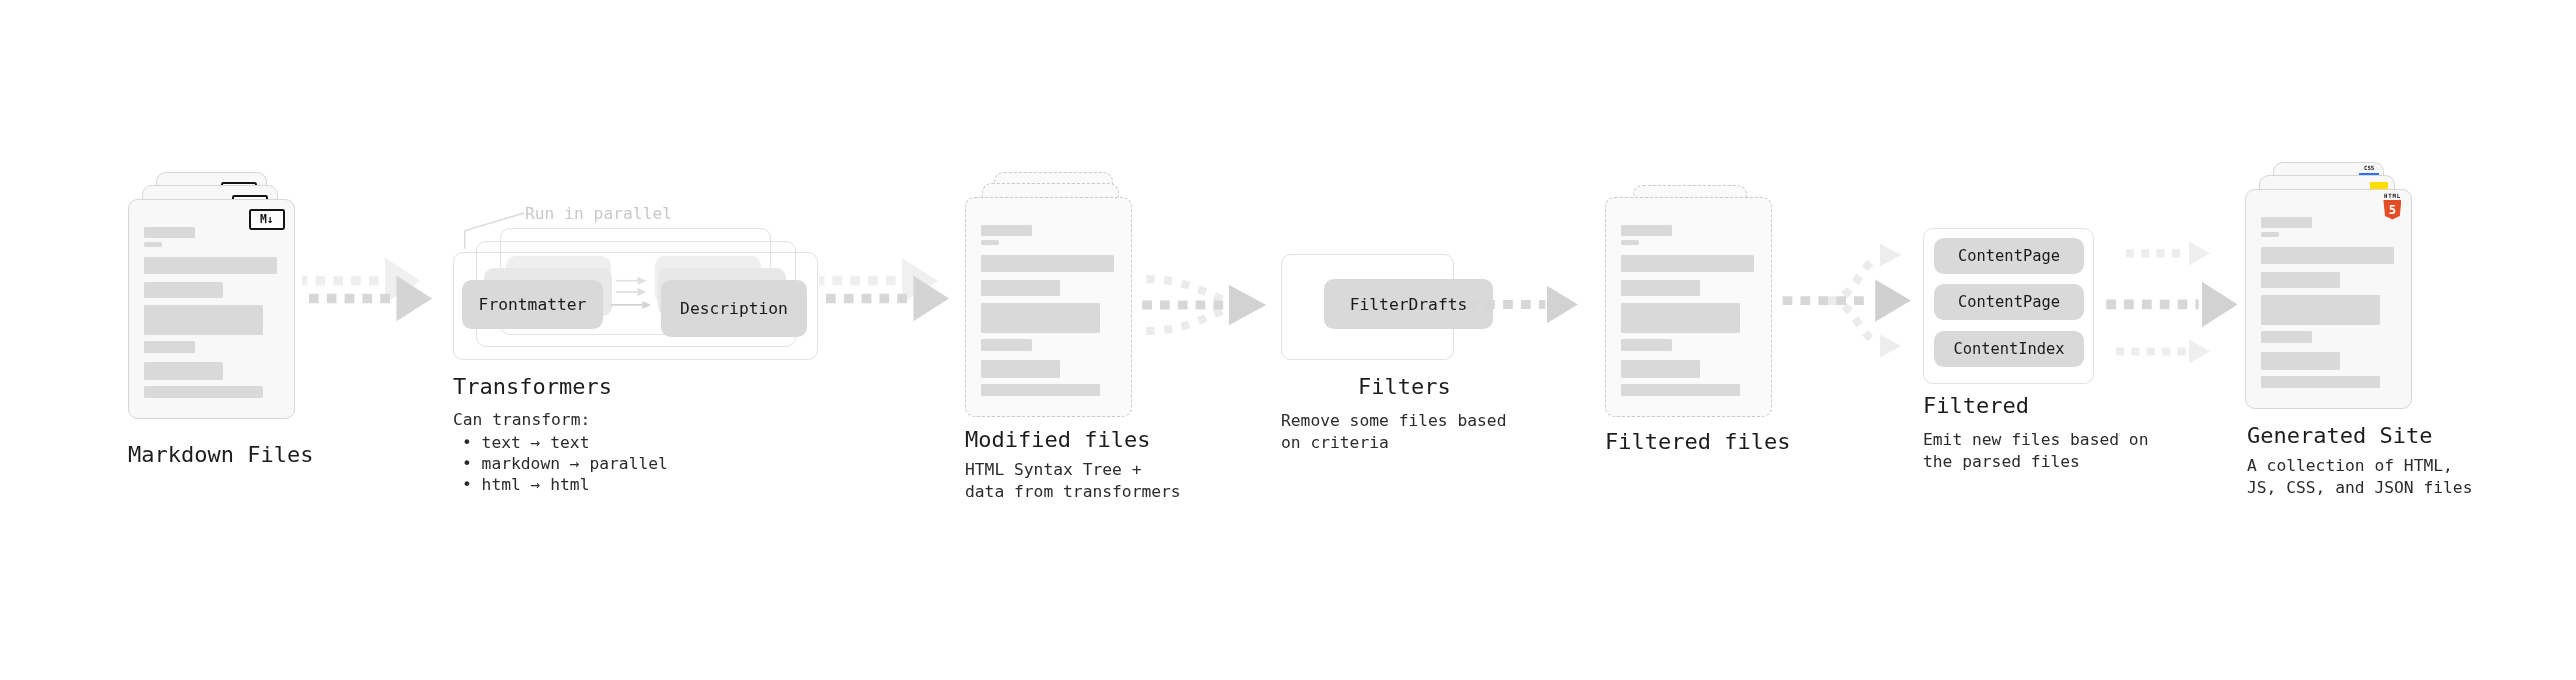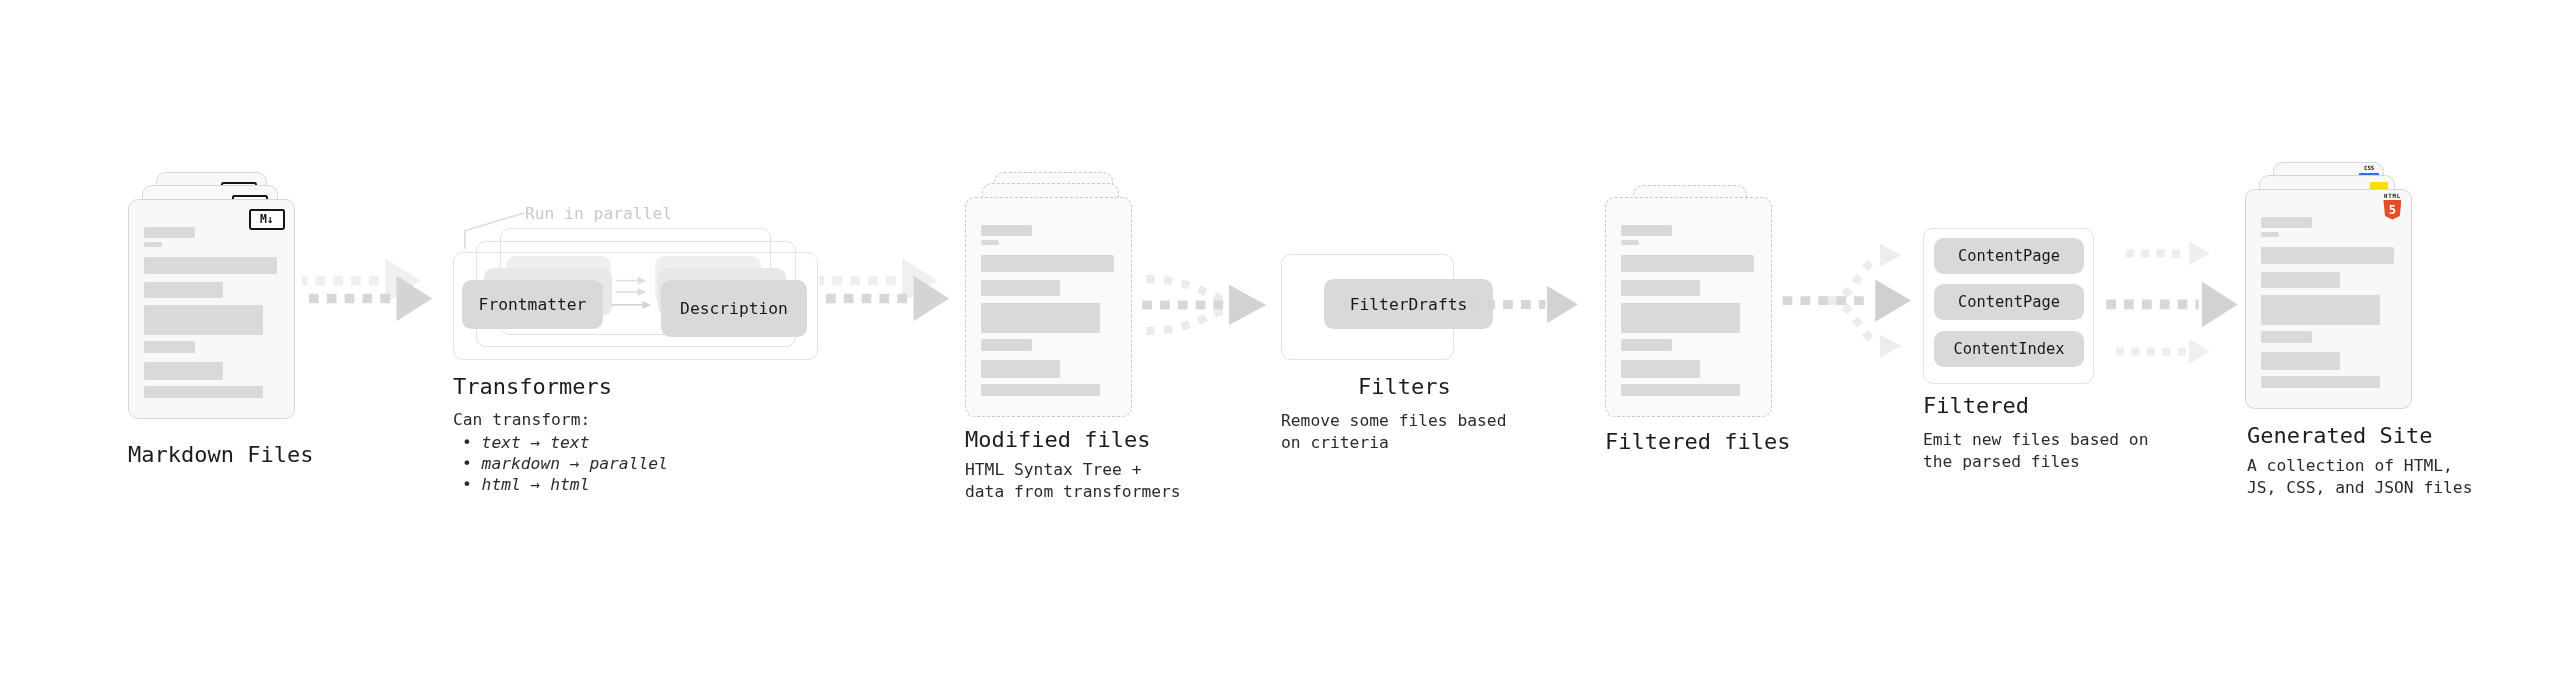--- a/index.html
+++ b/index.html
@@ -40,21 +40,21 @@
     position:absolute;background:#d9d9d9;border-radius:9.8px;box-sizing:border-box;
     display:flex;align-items:center;justify-content:center;
     font-size:16.3px;color:#1a1a1a;white-space:nowrap;
   }
   .ghost2{background:#e8e8e8;}
   .ghost3{background:#efefef;}
   
   .stage-label{position:absolute;font-size:22px;color:#1c1c1c;white-space:nowrap;}
   .stage-desc{position:absolute;font-size:16.3px;line-height:22px;color:#2b2b2b;white-space:pre-line;}
   .note{position:absolute;font-size:16.3px;color:#c9c9c9;white-space:nowrap;}
-  .bullets{position:absolute;font-size:16.3px;line-height:21px;color:#2b2b2b;font-style:italic;}
+  .bullets{position:absolute;font-size:16.3px;line-height:21px;color:#2b2b2b;}
   .bullet-line::before{content:"• ";}
 </style>
 </head>
 <body>
 
 <div class="canvas">
 
   <div class="doc solid" style="left:156px;top:172px;width:111px;height:220px;">
     <div class="md-badge">M↓</div>
   </div>

